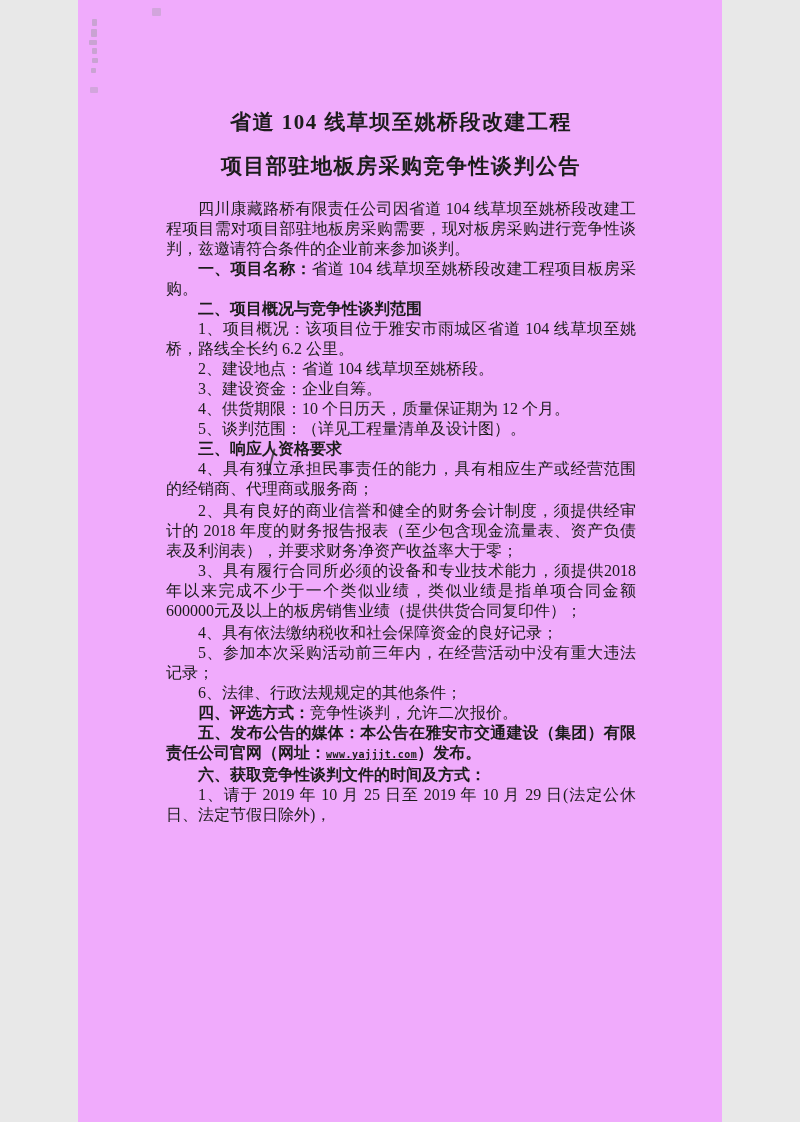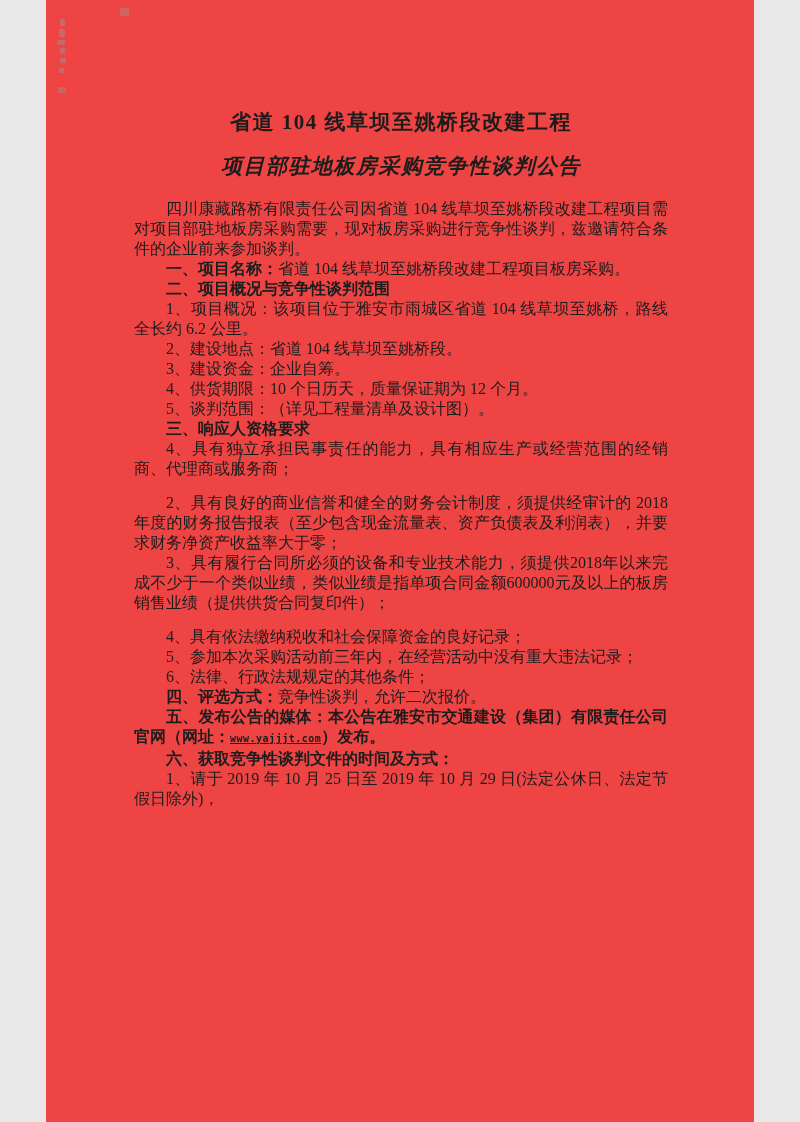--- a/index.html
+++ b/index.html
@@ -1,48 +1,48 @@
 <!DOCTYPE html>
 <html><head>
 <meta charset="utf-8">
 <style>
   html, body { margin: 0; padding: 0; background: #e8e8e8; }
   .page {
     position: relative;
-    width: 708px;
+    width: 644px;
     height: 1122px;
     margin: 0 auto;
-    background: #ef4444;
+    background: #f0abfc;
     overflow: hidden;
     font-family: "Liberation Serif", "DejaVu Serif", serif;
     color: #1c1c1c;
   }
   .content {
     position: absolute;
     left: 88px;
     right: 86px;
     top: 108px;
   }
   .doc-title {
     margin: 0 0 16px 0;
     font-size: 21px;
     line-height: 28px;
     font-weight: 700;
     text-align: center;
     letter-spacing: 1.5px;
   }
-  .doc-title.second { margin-bottom: 19px; font-style: italic; }
+  .doc-title.second { margin-bottom: 19px; }
   p.line {
     margin: 0;
     font-size: 16px;
     line-height: 20px;
     text-align: justify;
     text-indent: 2em;
   }
-  p.mt6 { margin-top: 14px; }
+  p.mt6 { margin-top: 2px; }
   .bold { font-weight: 700; margin-top: 28px; }
   .url {
     font-family: "DejaVu Sans Mono", monospace;
     font-size: 10px;
     font-weight: 700;
     letter-spacing: 0.5px;
     text-decoration: underline;
   }
   
   .pen-mark {

